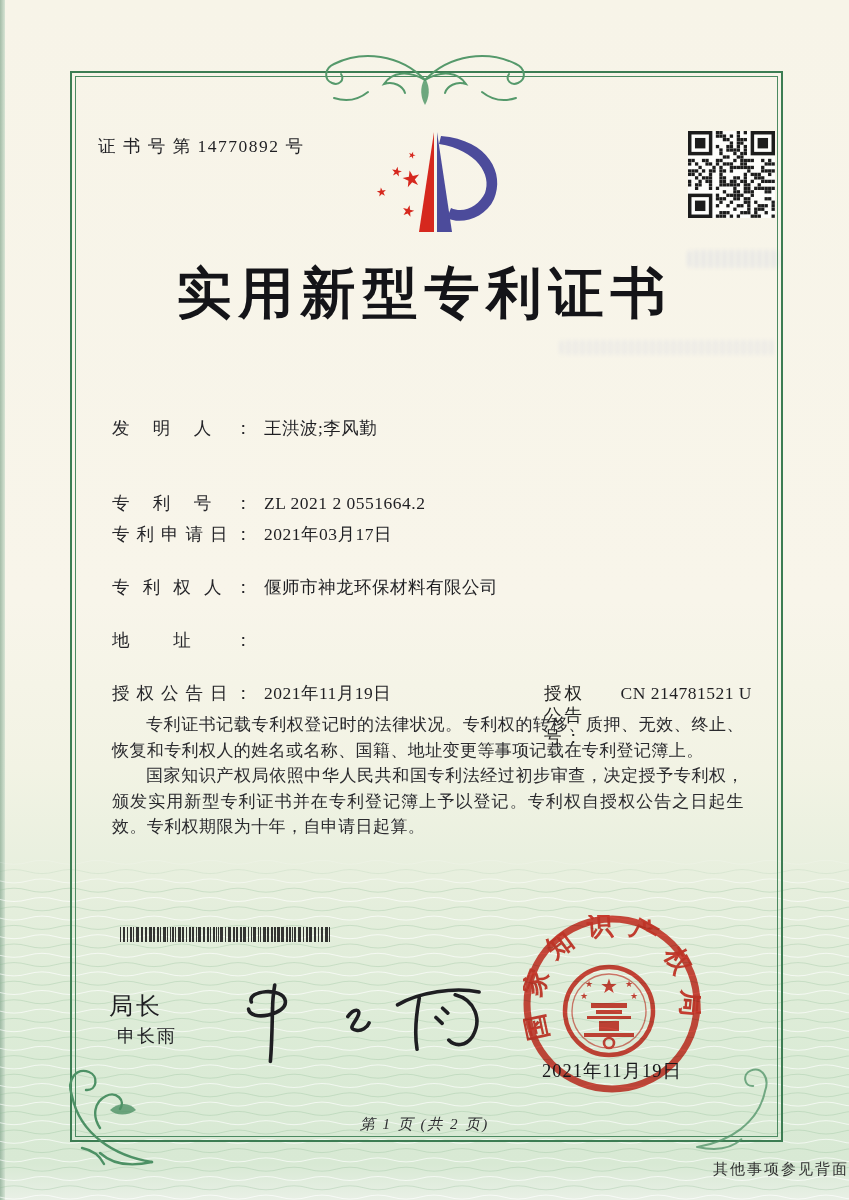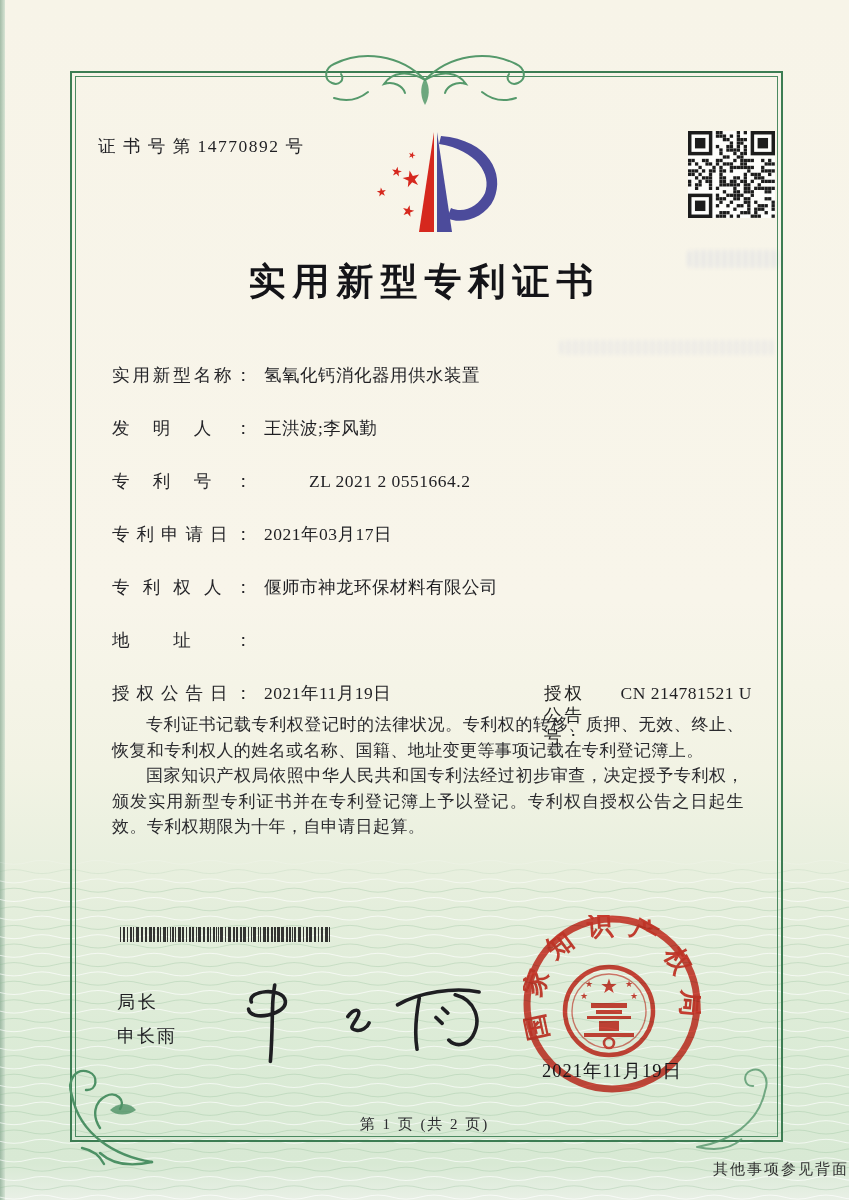--- a/index.html
+++ b/index.html
@@ -8,35 +8,35 @@
     font-family:"Liberation Serif","DejaVu Serif",serif;color:#222;
     background:linear-gradient(180deg,#f7f4e8 0%,#f8f5ea 50%,#f2f3e4 64%,#e4eedc 76%,#dbebD6 88%,#d8e9d4 97%,#e9f0e6 100%);
   }
   .scan-edge{position:absolute;left:0;top:0;width:5px;height:1200px;
     background:linear-gradient(90deg,#8fae97,#cfe0cf);opacity:.8;}
   .frame{position:absolute;left:70px;top:71px;width:709px;height:1067px;
     border:2px solid #3c7d53;}
   .frame::after{content:'';position:absolute;inset:3px;border:1px solid #4b8a61;}
   .cert-no{position:absolute;left:98px;top:134px;font-size:17.5px;letter-spacing:1.5px;color:#1f1f23;}
   .title{position:absolute;left:70px;top:257px;width:709px;text-align:center;
-    font-size:37px;font-weight:bold;letter-spacing:7px;color:#141418;}
+    font-size:55px;font-weight:bold;letter-spacing:7px;color:#141418;}
   .field-row{position:absolute;left:112px;width:640px;display:flex;font-size:17.5px;line-height:22px;}
   .flabel{display:inline-block;width:140px;text-align:justify;text-align-last:justify;
     -moz-text-align-last:justify;text-justify:inter-character;color:#26262a;flex:none;}
   .fvalue{margin-left:12px;color:#1f1f23;letter-spacing:.5px;white-space:nowrap;}
   .grant-group2{position:absolute;left:432px;top:0;display:flex;font-size:17.5px;}
   .paras{position:absolute;left:112px;top:712px;width:632px;font-size:17px;line-height:25.5px;
     text-align:justify;color:#2a2a2e;letter-spacing:.4px;}
   .paras p{margin:0;text-indent:2em;}
-  .sig-title{position:absolute;left:117px;top:990px;font-size:18px;letter-spacing:3px;color:#1d1d21;font-family:Liberation Serif, serif;}
+  .sig-title{position:absolute;left:109px;top:990px;font-size:24px;letter-spacing:3px;color:#1d1d21;font-family:Liberation Serif, serif;}
   .sig-name{position:absolute;left:117px;top:1024px;font-size:18px;letter-spacing:2px;color:#1d1d21;}
   .seal-date{position:absolute;left:523px;top:1058px;width:178px;text-align:center;
     font-size:18.5px;letter-spacing:1px;color:#17171a;z-index:6;}
   .page-no{position:absolute;left:70px;top:1115px;width:709px;text-align:center;
-    font-size:15px;letter-spacing:2px;color:#2c2c30;}
+    font-size:15px;letter-spacing:2px;color:#2c2c30;font-style:italic;}
   .back-note{position:absolute;left:0;top:1160px;width:849px;text-align:right;
     font-size:15px;letter-spacing:2px;color:#333;}
   .abs{position:absolute;}
   .smudge{position:absolute;border-radius:4px;filter:blur(2px);opacity:.45;pointer-events:none;
     background:repeating-linear-gradient(90deg,rgba(96,116,198,.35) 0 3px,rgba(96,116,198,0) 3px 7px);}
   svg{display:block;}
 </style>
 </head>
 <body>
 
@@ -350,29 +350,25 @@
       <rect x="0" y="62.64" width="24.36" height="24.36" fill="#1c1c1c"></rect>
       <rect x="3.48" y="66.12" width="17.4" height="17.4" fill="#fdfdfb"></rect>
       <rect x="6.96" y="69.6" width="10.44" height="10.44" fill="#1c1c1c"></rect>
     </svg>
 
   <div class="smudge" style="left:688px;top:250px;width:92px;height:18px;"></div>
   <div class="smudge" style="left:560px;top:340px;width:215px;height:15px;opacity:.35;"></div>
 
   <div class="title">实用新型专利证书</div>
 
-  <div class="field-row" style="top:364px;">
-    <span class="flabel">实用新型名称：</span>
-    <span class="fvalue">氢氧化钙消化器用供水装置</span>
-  </div>
   <div class="field-row" style="top:417px;font-family:Liberation Serif, serif;">
     <span class="flabel">发明人：</span>
     <span class="fvalue">王洪波;李风勤</span>
   </div>
-  <div class="field-row" style="top:470px;gap:45px;">
+  <div class="field-row" style="top:492px;">
     <span class="flabel">专利号：</span>
     <span class="fvalue">ZL 2021 2 0551664.2</span>
   </div>
   <div class="field-row" style="top:523px;">
     <span class="flabel">专利申请日：</span>
     <span class="fvalue">2021年03月17日</span>
   </div>
   <div class="field-row" style="top:576px;">
     <span class="flabel">专利权人：</span>
     <span class="fvalue">偃师市神龙环保材料有限公司</span>

